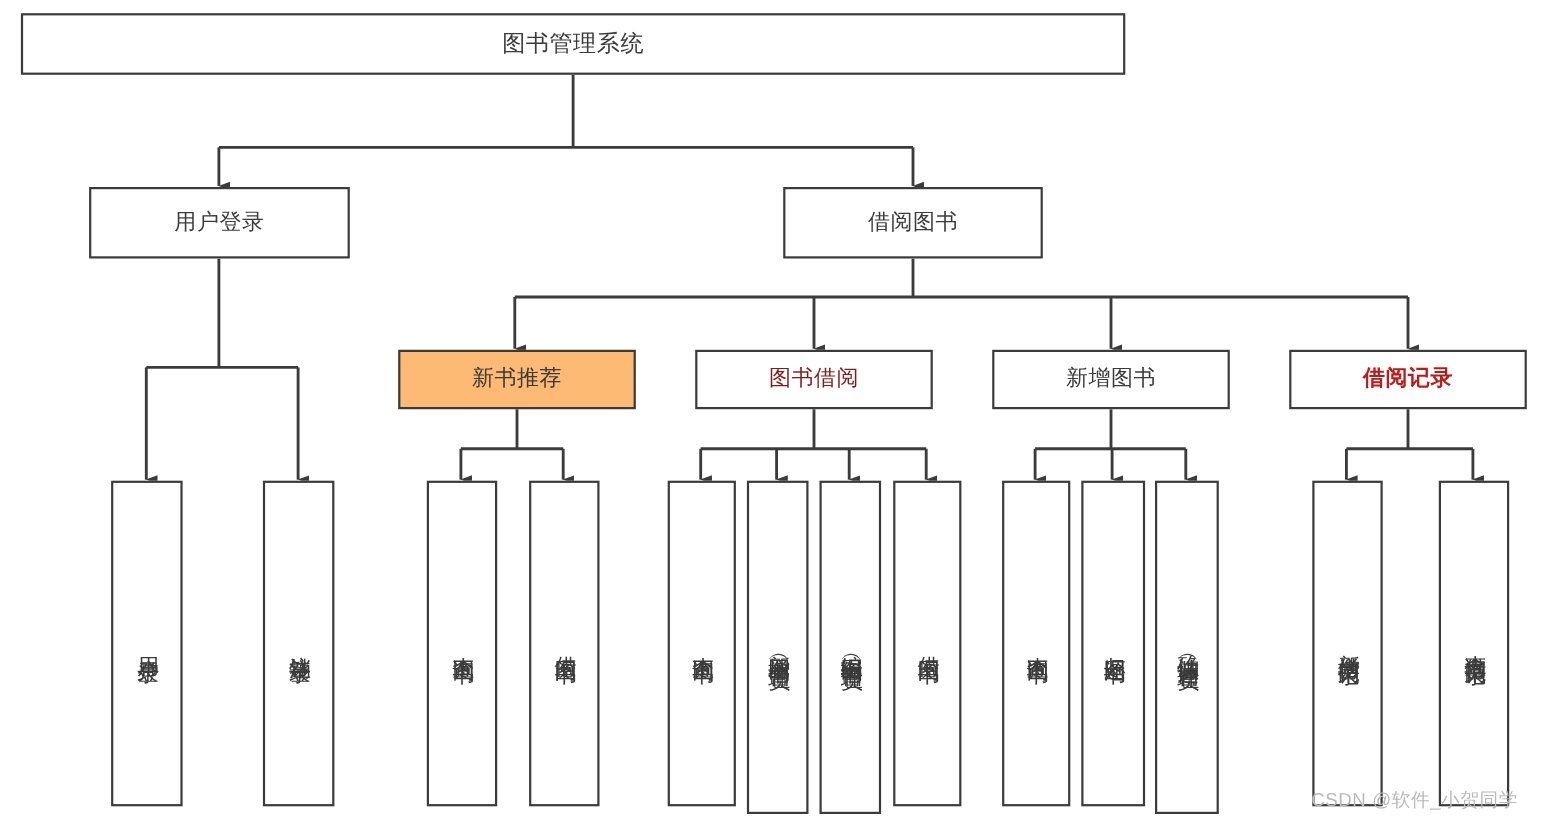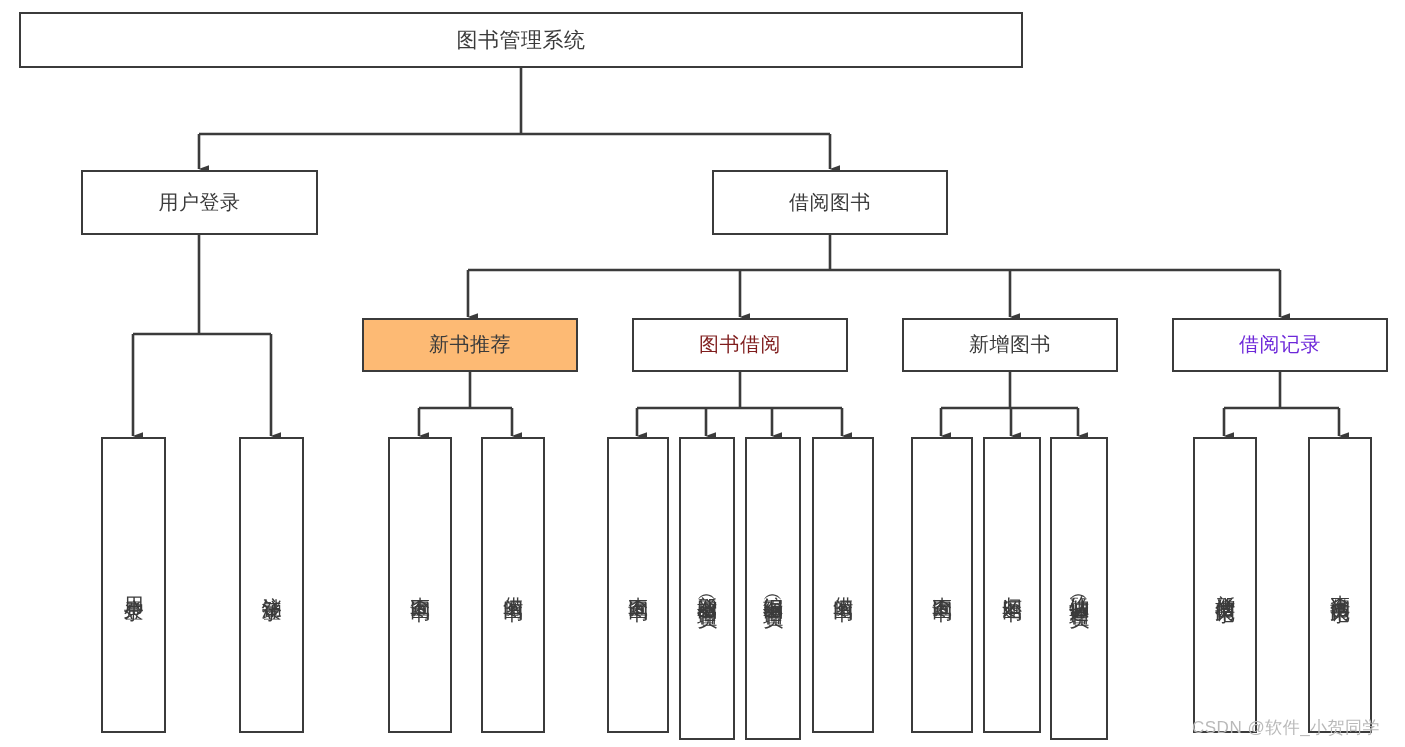--- a/index.html
+++ b/index.html
@@ -130,21 +130,21 @@
       <div class="node level2 horizontal" style="left: 362px; top: 318px; width: 216px; height: 54px; border-color: rgb(59, 59, 59); background: #fdba74;">
         <span class="node-label" style="color: rgb(59, 59, 59);">新书推荐</span>
       </div>
       <div class="node level2 horizontal" style="left: 632px; top: 318px; width: 216px; height: 54px; border-color: rgb(59, 59, 59); background: rgb(255, 255, 255);">
         <span class="node-label" style="color: #7f1d1d;">图书借阅</span>
       </div>
       <div class="node level2 horizontal" style="left: 902px; top: 318px; width: 216px; height: 54px; border-color: rgb(59, 59, 59); background: rgb(255, 255, 255);">
         <span class="node-label" style="color: rgb(59, 59, 59);">新增图书</span>
       </div>
       <div class="node level2 horizontal" style="left: 1172px; top: 318px; width: 216px; height: 54px; border-color: rgb(59, 59, 59); background: rgb(255, 255, 255);">
-        <span class="node-label" style="color: #6d28d9;">借阅记录</span>
+        <span class="node-label" style="color: #b91c1c; font-weight: bold;">借阅记录</span>
       </div>
       <div class="node leaf vertical" style="left: 101px; top: 437px; width: 65px; height: 296px; border-color: rgb(59, 59, 59); background: rgb(255, 255, 255);">
         <span class="node-label" style="color: rgb(59, 59, 59);">用户登录</span>
       </div>
       <div class="node leaf vertical" style="left: 239px; top: 437px; width: 65px; height: 296px; border-color: rgb(59, 59, 59); background: rgb(255, 255, 255);">
         <span class="node-label" style="color: rgb(59, 59, 59);">注销登录</span>
       </div>
       <div class="node leaf vertical" style="left: 388px; top: 437px; width: 64px; height: 296px; border-color: rgb(59, 59, 59); background: rgb(255, 255, 255);">
         <span class="node-label" style="color: rgb(59, 59, 59);">查询图书</span>
       </div>

